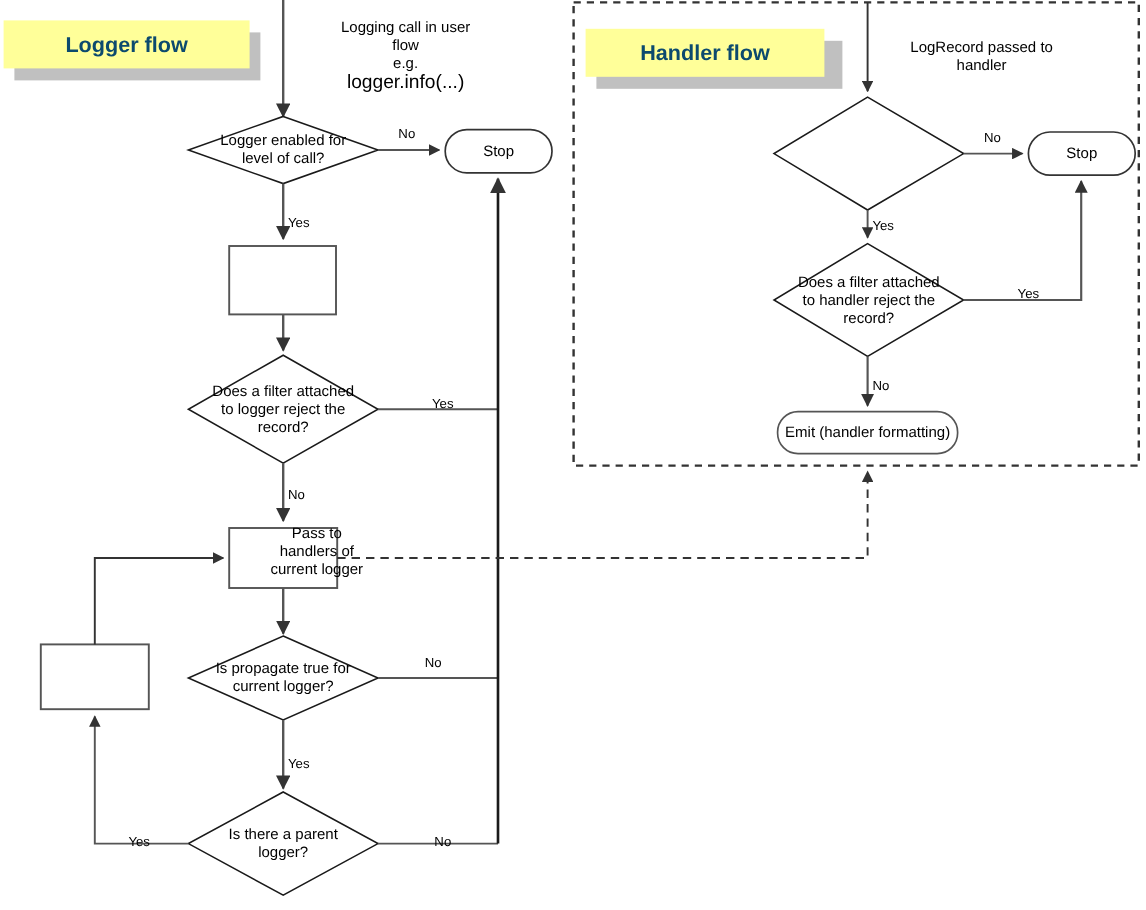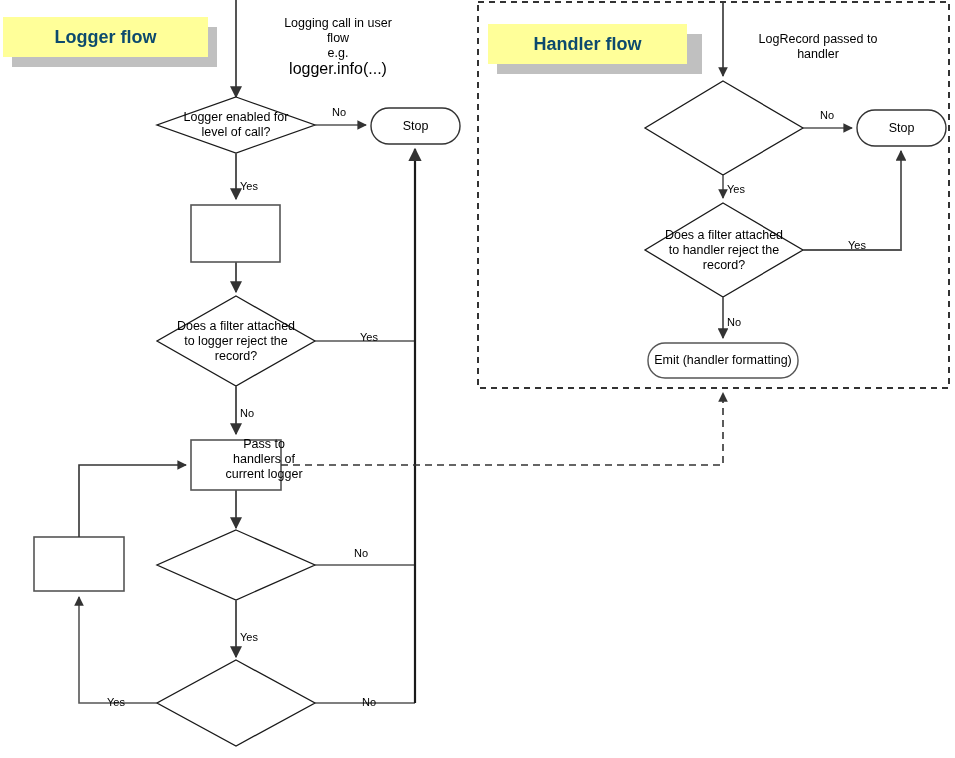--- a/index.html
+++ b/index.html
@@ -191,22 +191,26 @@
 
 
   <div class="shape-text" style="left:151px; top:311px; width:170px; height:60px;">Does a filter attached
 to logger reject the
 record?</div>
 
   <div class="shape-text" style="left:191px; top:440px; width:90px; height:38px;margin-left:28px;">Pass to
 handlers of
 current logger</div>
 
-
-
+  <div class="shape-text" style="left:152px; top:543px; width:168px; height:44px;">Is propagate true for
+current logger?</div>
+
+
+  <div class="shape-text" style="left:157px; top:681px; width:158px; height:44px;">Is there a parent
+logger?</div>
 
 
   <div class="shape-text" style="left:857px; top:110px; width:89px; height:36px;">Stop</div>
 
   <div class="shape-text" style="left:639px; top:220px; width:170px; height:60px;">Does a filter attached
 to handler reject the
 record?</div>
 
   <div class="shape-text" style="left:648px; top:343px; width:150px; height:35px;">Emit (handler formatting)</div>
 

